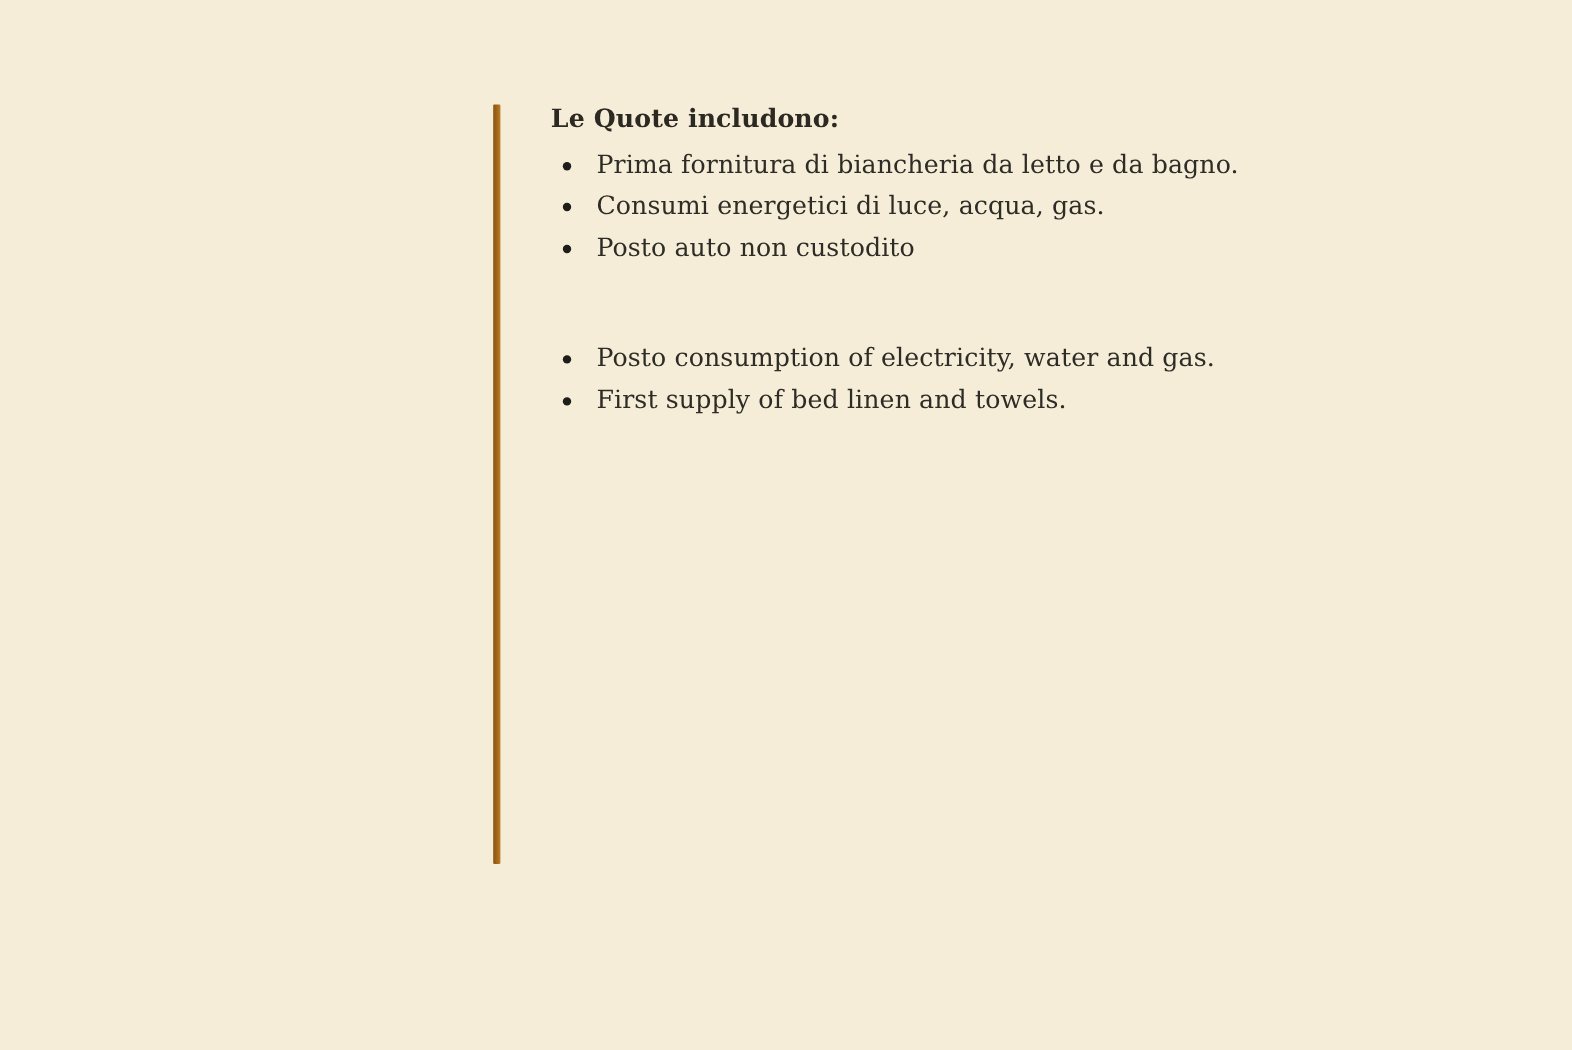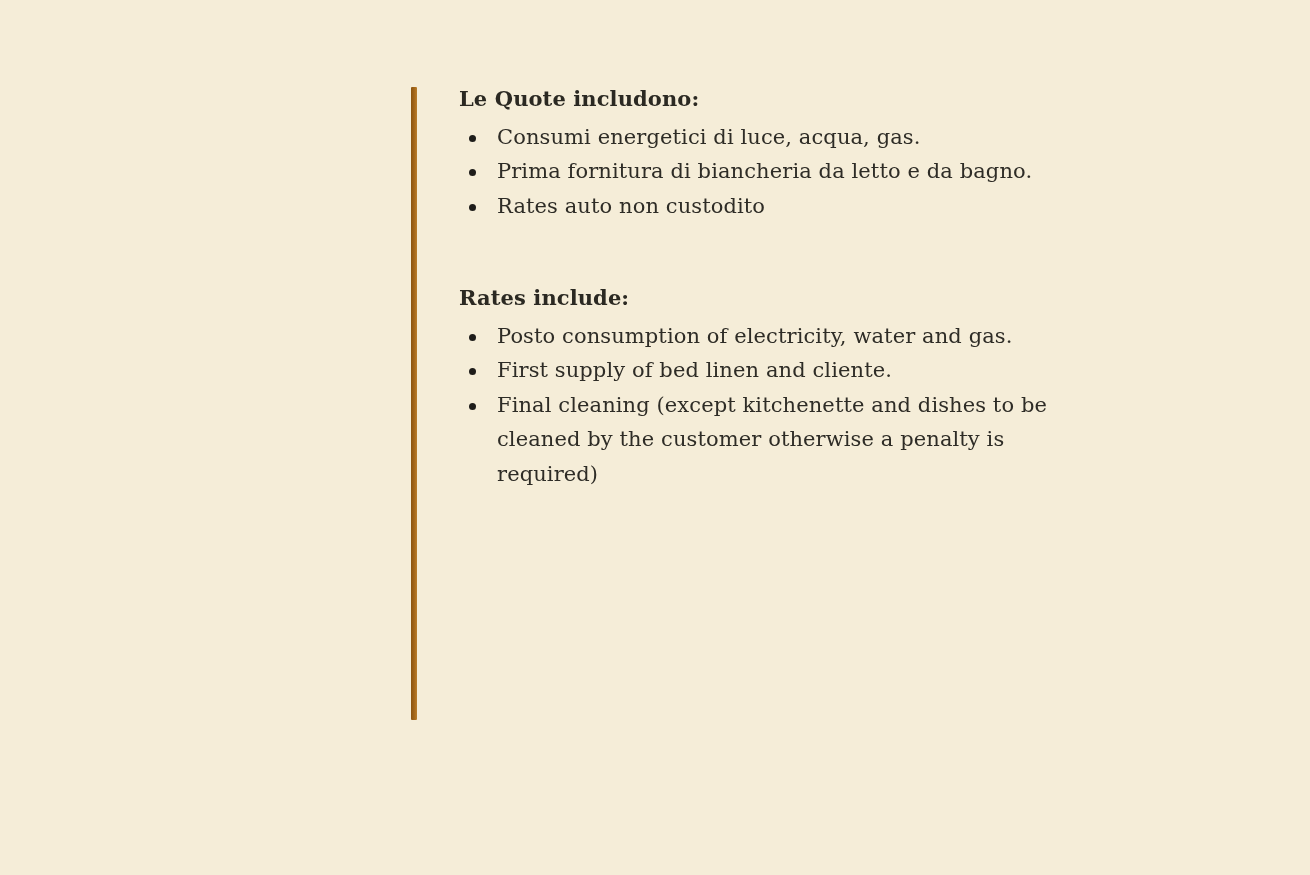--- a/index.html
+++ b/index.html
@@ -73,31 +73,27 @@
 
 <div class="canvas">
 
   <div class="accent-rule"></div>
 
   <div class="content">
 
     <section class="section-it">
       <div class="section-heading">Le Quote includono:</div>
       <ul class="includes-list">
+        <li>Prima fornitura di biancheria da letto e da bagno.</li>
         <li>Consumi energetici di luce, acqua, gas.</li>
-        <li>Prima fornitura di biancheria da letto e da bagno.</li>
-        <li>Rates auto non custodito</li>
+        <li>Posto auto non custodito</li>
       </ul>
     </section>
 
     <section class="section-en">
-      <div class="section-heading">Rates include:</div>
       <ul class="includes-list">
         <li>Posto consumption of electricity, water and gas.</li>
-        <li>First supply of bed linen and cliente.</li>
-        <li>Final cleaning (except kitchenette and dishes to be
-cleaned by the customer otherwise a penalty is
-required)</li>
+        <li>First supply of bed linen and towels.</li>
       </ul>
     </section>
 
   </div>
 </div>
 
 </body></html>

